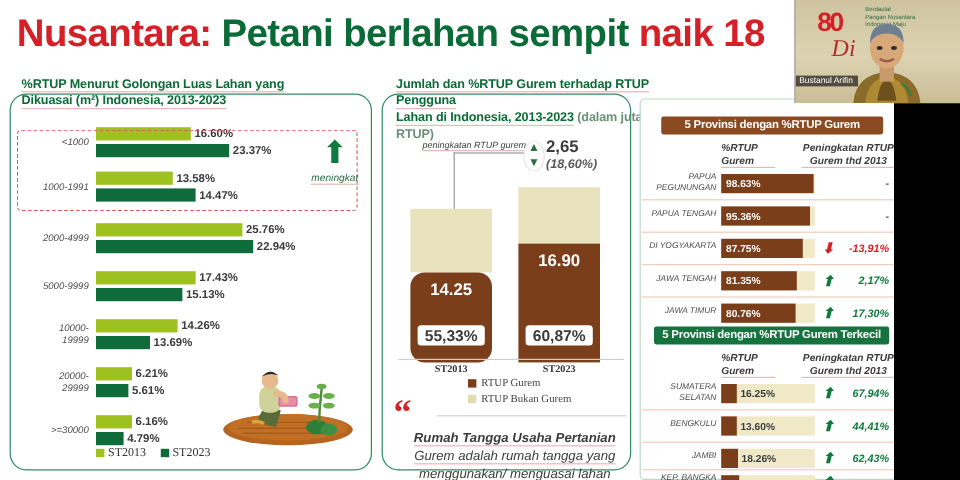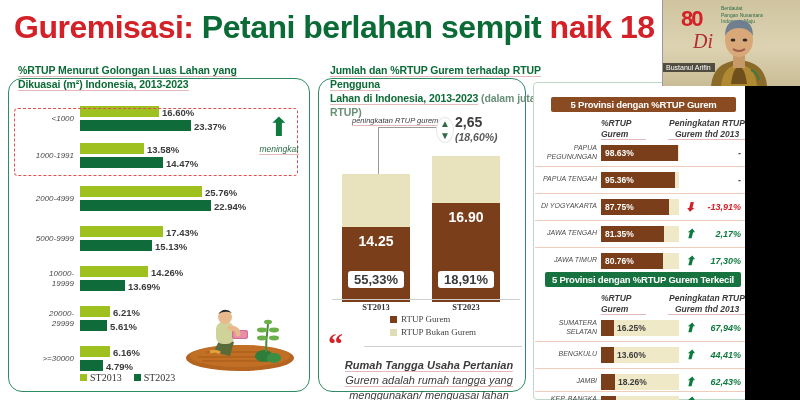--- a/index.html
+++ b/index.html
@@ -187,21 +187,21 @@
   }
   .blackbar { position:absolute; left:745px; top:86px; width:55px; height:314px; background:#000; }
   .blackbar2 { position:absolute; left:662px; top:86px; width:138px; height:4px; background:#fff; }
 </style>
 </head>
 <body>
 
 <div class="slide">
 
   <div class="title">
-    <span class="r">Guremisasi: </span><span class="g">Petani berlahan sempit </span><span class="r">naik 18</span>
+    <span class="r">Nusantara: </span><span class="g">Petani berlahan sempit </span><span class="r">naik 18</span>
   </div>
 
   <div class="panel panel-left"></div>
   <div class="panel-title pt-left">
     <span class="ul">%RTUP Menurut Golongan Luas Lahan yang</span><br>
     <span class="ul">Dikuasai (m²) Indonesia, 2013-2023</span>
   </div>
 
   <div class="lchart">
 
@@ -351,30 +351,30 @@
     <div class="ann-line"></div>
     <div class="ann-cap">peningkatan RTUP gurem</div>
     <div class="ann-arrow">▲<br>▼</div>
     <div class="ann-val">2,65</div>
     <div class="ann-pct">(18,60%)</div>
   </div>
 
   <div style="position:absolute; left:330px; top:170px; width:190px; height:132px;">
     <div class="stack" style="left:12px; height:128px;">
       <div class="top" style="height:53px;"></div>
-      <div class="bot" style="height:75px;">
+      <div class="bot" style="height:75px;border-radius:12px;">
         <span class="num">14.25</span>
         <span class="pill">55,33%</span>
       </div>
     </div>
     <div class="stack" style="left:102px; height:146px; bottom:0;">
       <div class="top" style="height:47px;"></div>
       <div class="bot" style="height:99px;">
         <span class="num">16.90</span>
-        <span class="pill">18,91%</span>
+        <span class="pill">60,87%</span>
       </div>
     </div>
   </div>
   <div class="axis" style="left:332px; top:299px; width:188px;"></div>
   <div class="xlab" style="left:342px; top:302px;">ST2013</div>
   <div class="xlab" style="left:432px; top:302px;">ST2023</div>
 
   <div class="legend-mid">
     <span class="it">
       <span class="sw swG"></span>

